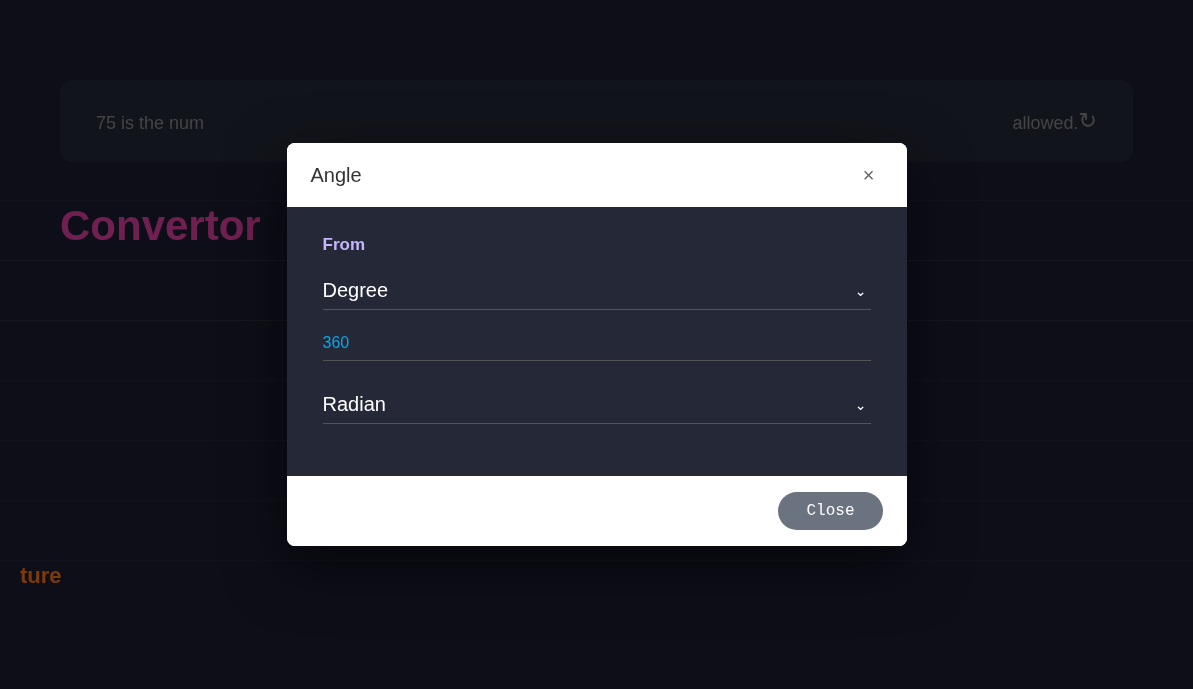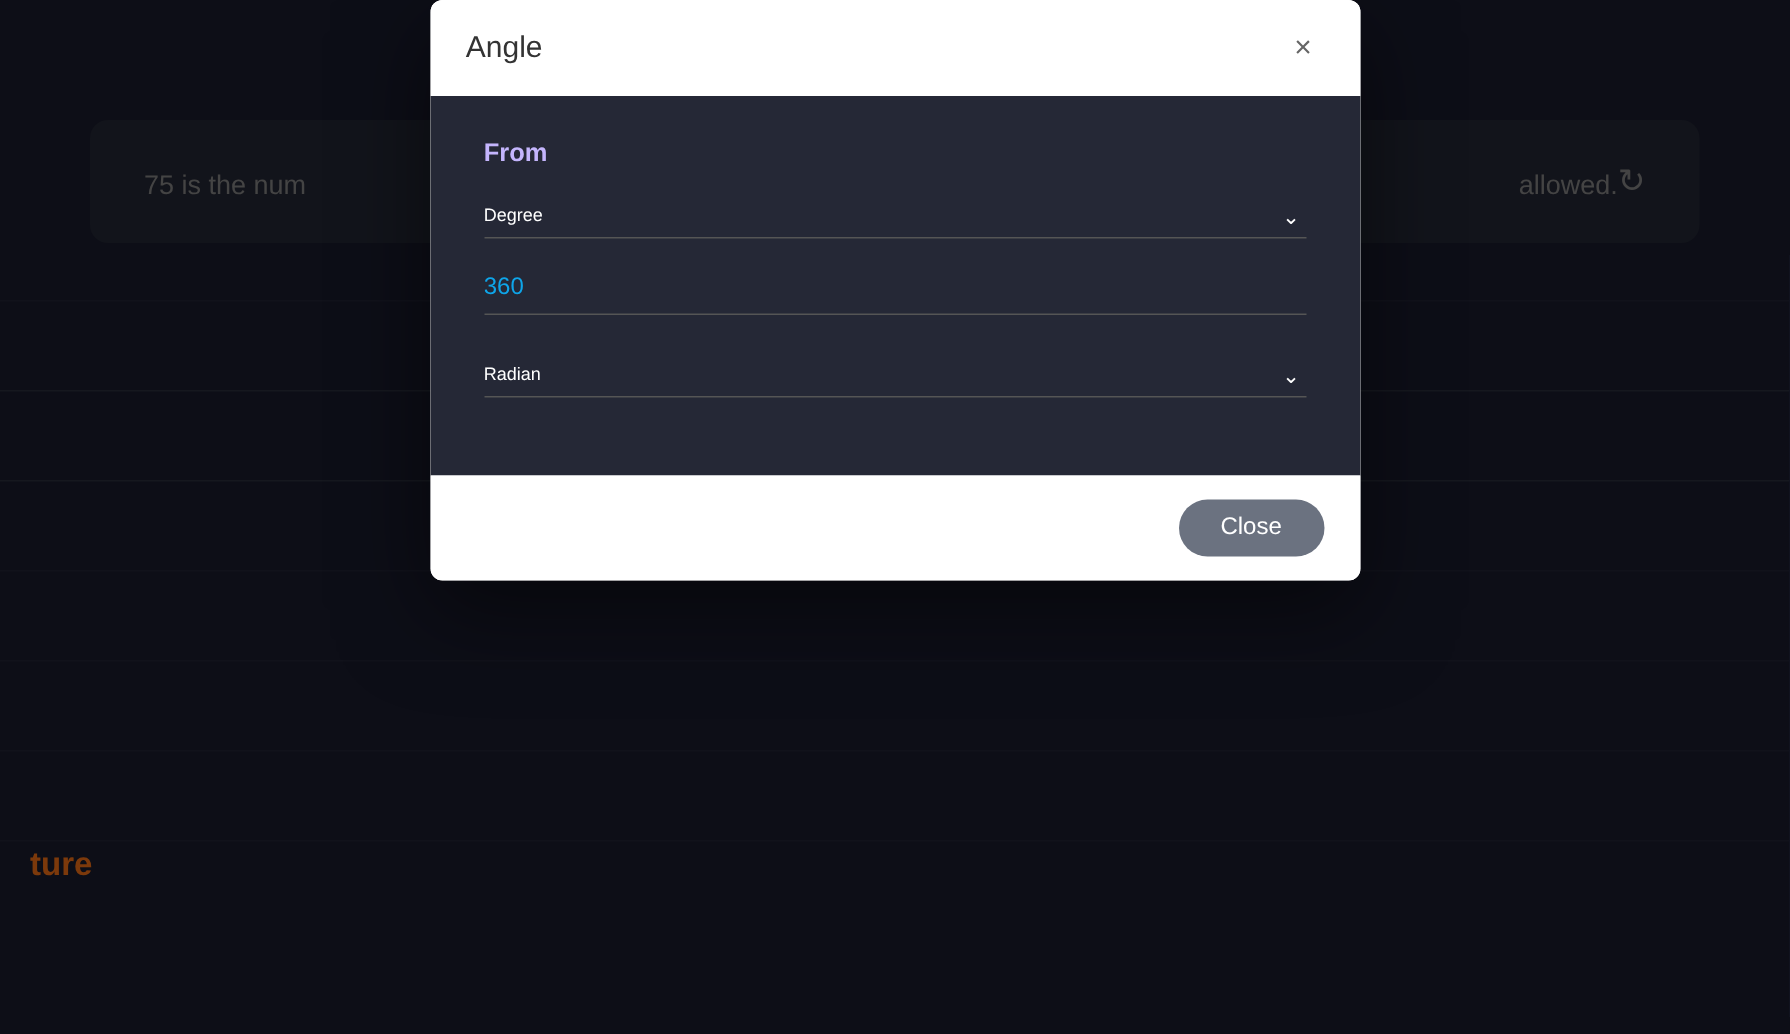--- a/index.html
+++ b/index.html
@@ -83,21 +83,21 @@
       font-size: 22px;
       font-weight: 600;
     }
 
     
     .modal-overlay {
       position: absolute;
       inset: 0;
       background: rgba(0,0,0,0.5);
       display: flex;
-      align-items: flex-start;
+      align-items: center;
       justify-content: center;
     }
 
     
     .modal {
       background: #fff;
       border-radius: 8px;
       width: 620px;
       box-shadow: 0 20px 60px rgba(0,0,0,0.5);
       overflow: hidden;
@@ -144,21 +144,21 @@
       position: relative;
       margin-bottom: 16px;
     }
 
     .select-field {
       width: 100%;
       background: transparent;
       border: none;
       border-bottom: 1px solid #555;
       color: #fff;
-      font-size: 12px;
+      font-size: 20px;
       padding: 8px 0;
       padding-right: 32px;
       appearance: none;
       cursor: pointer;
       outline: none;
     }
 
     .select-field option {
       background: #252836;
       color: #fff;
@@ -194,20 +194,21 @@
     }
 
     .close-btn {
       background: #6b7280;
       color: #fff;
       border: none;
       border-radius: 20px;
       padding: 10px 28px;
       font-size: 16px;
       cursor: pointer;
+      font-family: Liberation Mono, monospace;
     }
 
     
     .bg-lines {
       position: absolute;
       inset: 0;
       pointer-events: none;
       overflow: hidden;
     }
 
@@ -234,20 +235,21 @@
     <div class="bg-line" style="top: 500px;"></div>
     <div class="bg-line" style="top: 560px;"></div>
   </div>
 
   <div class="bg-content">
     <div class="bg-top-bar">
       <span>75 is the num</span>
       <span style="margin-left: auto; ">allowed.</span>
       <span class="refresh-icon">↻</span>
     </div>
+    <div class="bg-title">Convertor</div>
   </div>
 </div>
 
 <div class="bg-bottom-text">ture</div>
 
 <div class="modal-overlay">
   <div class="modal">
 
     <div class="modal-header">
       <span class="modal-title">Angle</span>

